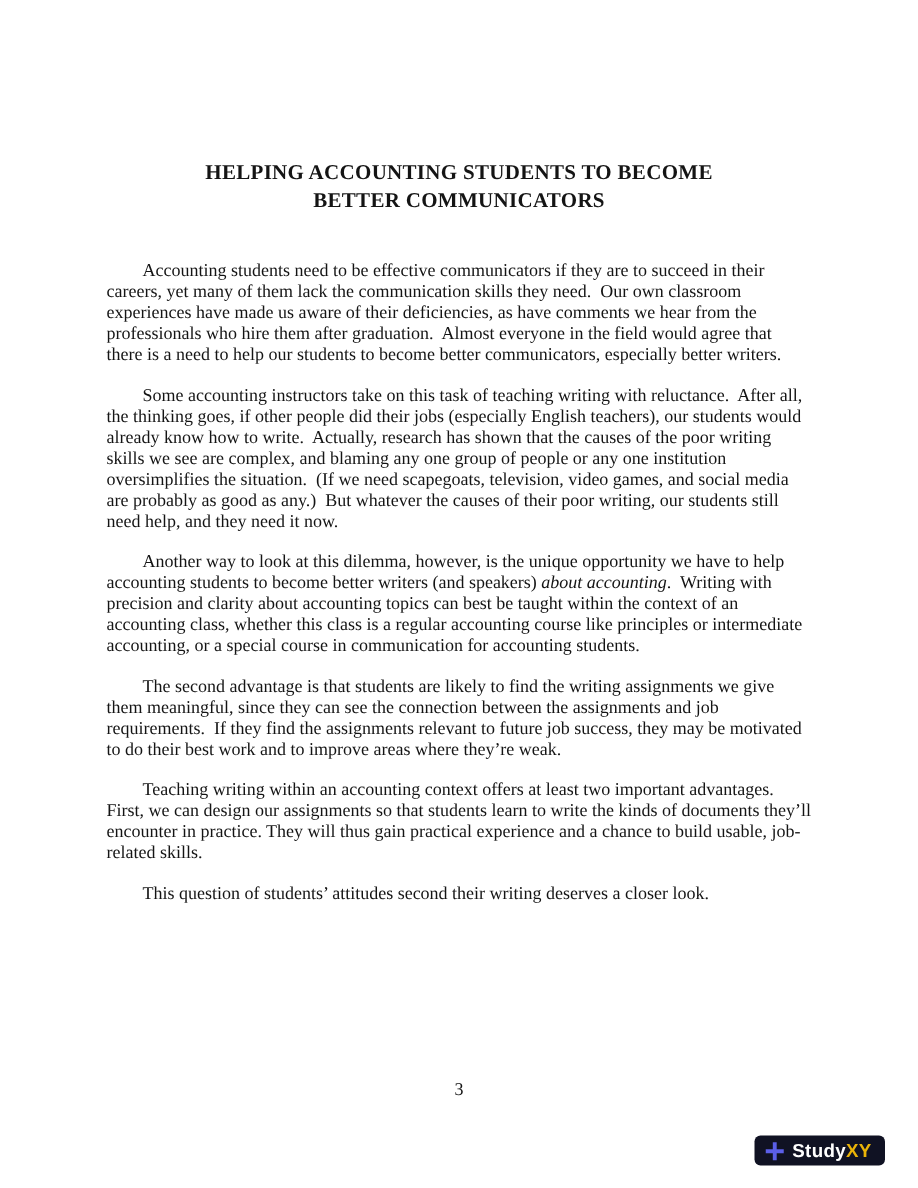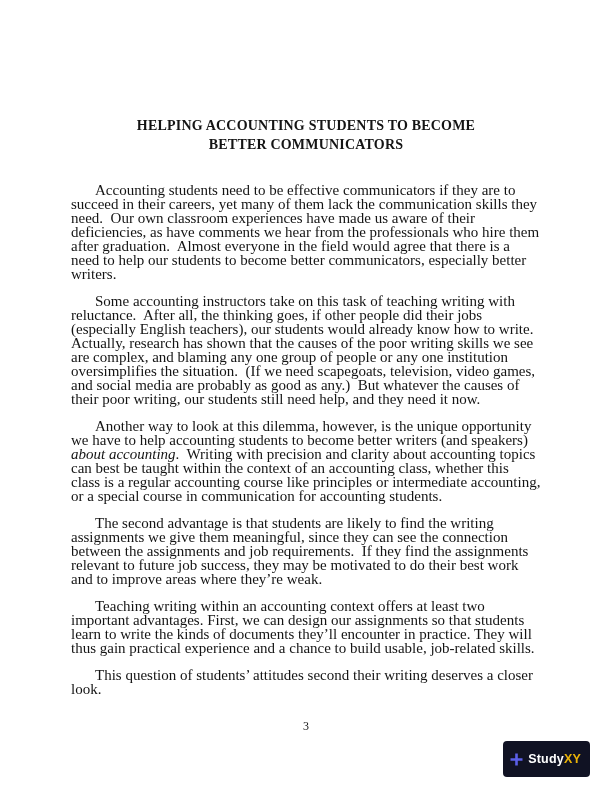--- a/index.html
+++ b/index.html
@@ -14,32 +14,32 @@
     background: #ffffff;
     font-family: "Liberation Serif", "DejaVu Serif", serif;
     color: #141414;
     overflow: hidden;
     margin: 0 auto;
   }
   .content {
     position: absolute;
     left: 71px;
     width: 470px;
-    top: 116px;
+    top: 106px;
   }
   .doc-title {
     font-size: 14px;
     font-weight: bold;
     text-align: center;
     line-height: 19px;
     margin: 0 0 29px 0;
     letter-spacing: 0.2px;
   }
   .para {
-    font-size: 15px;
+    font-size: 12px;
     line-height: 14px;
     margin: 0 0 13px 0;
     text-indent: 24px;
     white-space: pre-wrap;
     text-align: left;
   }
   .italic {
     font-style: italic;
     text-align: right;
   }
@@ -48,21 +48,21 @@
     top: 719px;
     left: 0;
     width: 100%;
     text-align: center;
     font-size: 12px;
   }
   .logo-badge {
     position: absolute;
     right: 22px;
     bottom: 15px;
-    height: 36px;
+    height: 20px;
     padding: 0 9px 0 7px;
     border-radius: 4px;
     display: flex;
     align-items: center;
     gap: 5px;
     background: #101223;
     font-family: "Liberation Sans", "DejaVu Sans", sans-serif;
   }
   .logo-text {
     font-size: 12.5px;

